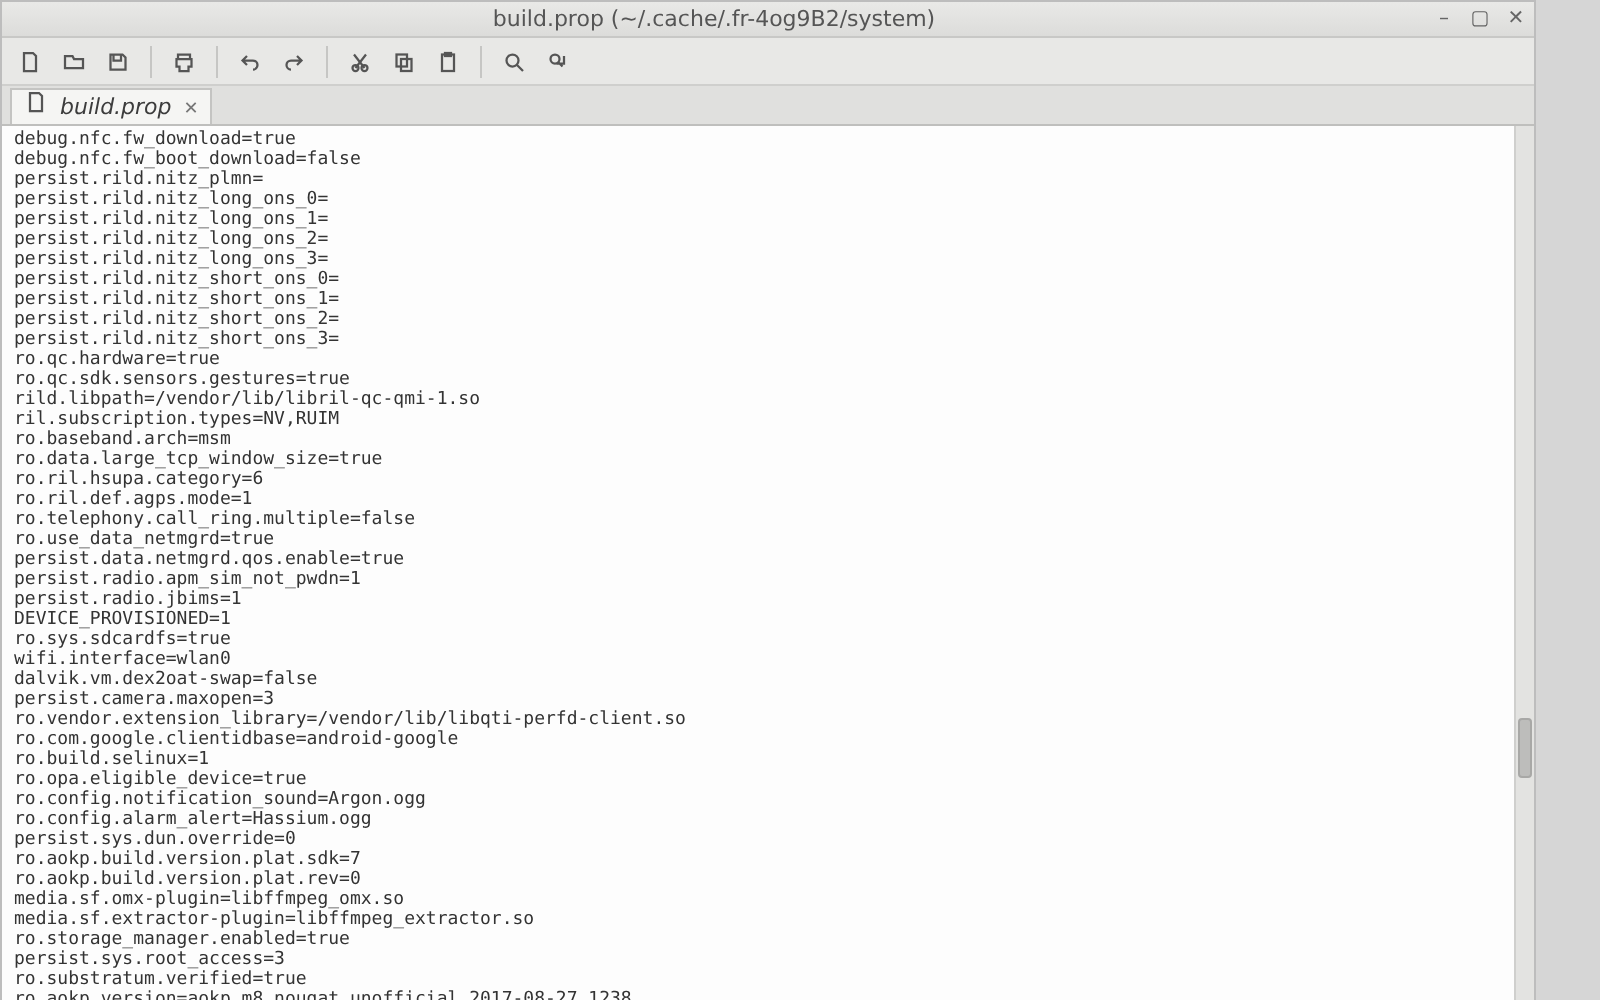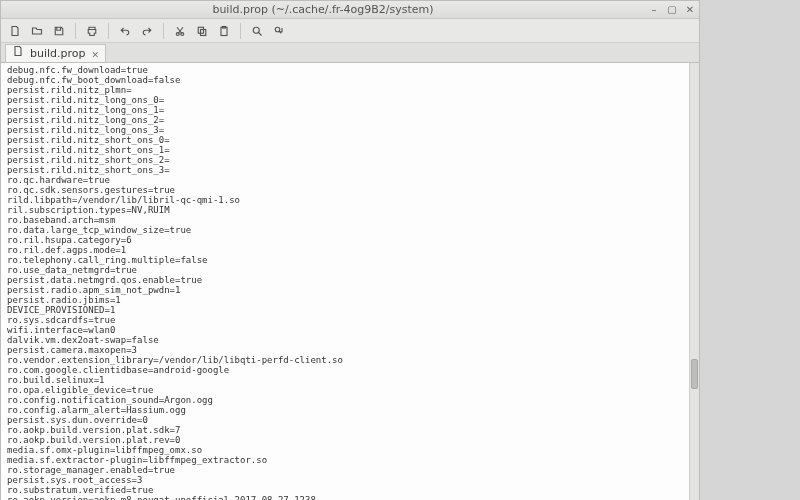--- a/index.html
+++ b/index.html
@@ -1,33 +1,33 @@
 <!DOCTYPE html>
 <html><head>
 <meta charset="utf-8">
 <style>
   * { margin: 0; padding: 0; box-sizing: border-box; font-family: "DejaVu Sans", sans-serif; font-size: 11px; color: #3c3c3c; }
   html, body { width: 800px; height: 500px; overflow: hidden; background: #d6d6d6; }
-  .desktop { width: 700px; height: 500px; display: flex; flex-direction: column; background: #d6d6d6; }
+  .desktop { width: 768px; height: 500px; display: flex; flex-direction: column; background: #d6d6d6; }
 
   
   .window { flex: 1; display: flex; flex-direction: column; background: #e8e8e6; border: 1px solid #bdbdbd; }
   .titlebar { height: 18px; background: linear-gradient(#e9e9e7,#dcdcda); display: flex; align-items: center; border-bottom: 1px solid #c8c8c6; font-size: 10px; }
   .titlebar .title { flex: 1; text-align: center; color: #555; }
   .tb-btn { width: 14px; height: 14px; margin: 0 2px; display: flex; align-items: center; justify-content: center; color: #666; font-size: 10px; }
 
   .menubar { height: 18px; display: flex; align-items: center; gap: 2px; padding-left: 4px; background: #e8e8e6; border-bottom: 1px solid #d4d4d2; font-size: 10px; }
   .menubar span { padding: 2px 6px; }
 
   .toolbar { height: 24px; display: flex; align-items: center; gap: 2px; padding: 0 4px; background: #e8e8e6; border-bottom: 1px solid #cfcfcd; }
   .toolbar .tbtn { width: 20px; height: 20px; display: flex; align-items: center; justify-content: center; color: #555; }
   .toolbar .sep { width: 1px; height: 16px; background: #c6c6c4; margin: 0 4px; }
 
   .tabstrip { height: 20px; display: flex; align-items: flex-end; padding-left: 4px; background: #e0e0de; border-bottom: 1px solid #bfbfbd; font-size: 10px; }
-  .tab { height: 18px; background: #f5f5f3; border: 1px solid #c4c4c2; border-bottom: none; padding: 2px 6px; display: flex; align-items: flex-end; gap: 6px; }
+  .tab { height: 18px; background: #f5f5f3; border: 1px solid #c4c4c2; border-bottom: none; padding: 2px 6px; display: flex; align-items: flex-end; gap: 6px; font-style: italic; }
   .tab .close { font-size: 9px; color: #777; }
 
   .editor { flex: 1; background: #fdfdfd; overflow: hidden; position: relative; }
   .editor pre { font-family: "DejaVu Sans Mono", monospace; font-size: 9px; line-height: 10px; padding: 2px 6px; color: #333; white-space: pre; }
   .scrollbar { position: absolute; right: 0; top: 0; bottom: 0; width: 10px; background: #e3e3e1; border-left: 1px solid #cfcfcd; }
   .scrollbar .thumb { position: absolute; left: 1px; right: 1px; top: 60%; height: 30px; background: #bdbdbb; border: 1px solid #a8a8a6; border-radius: 2px; }
 
   svg { width: 12px; height: 12px; stroke: #555; stroke-width: 1.5; fill: none; }
 </style>
 </head>

